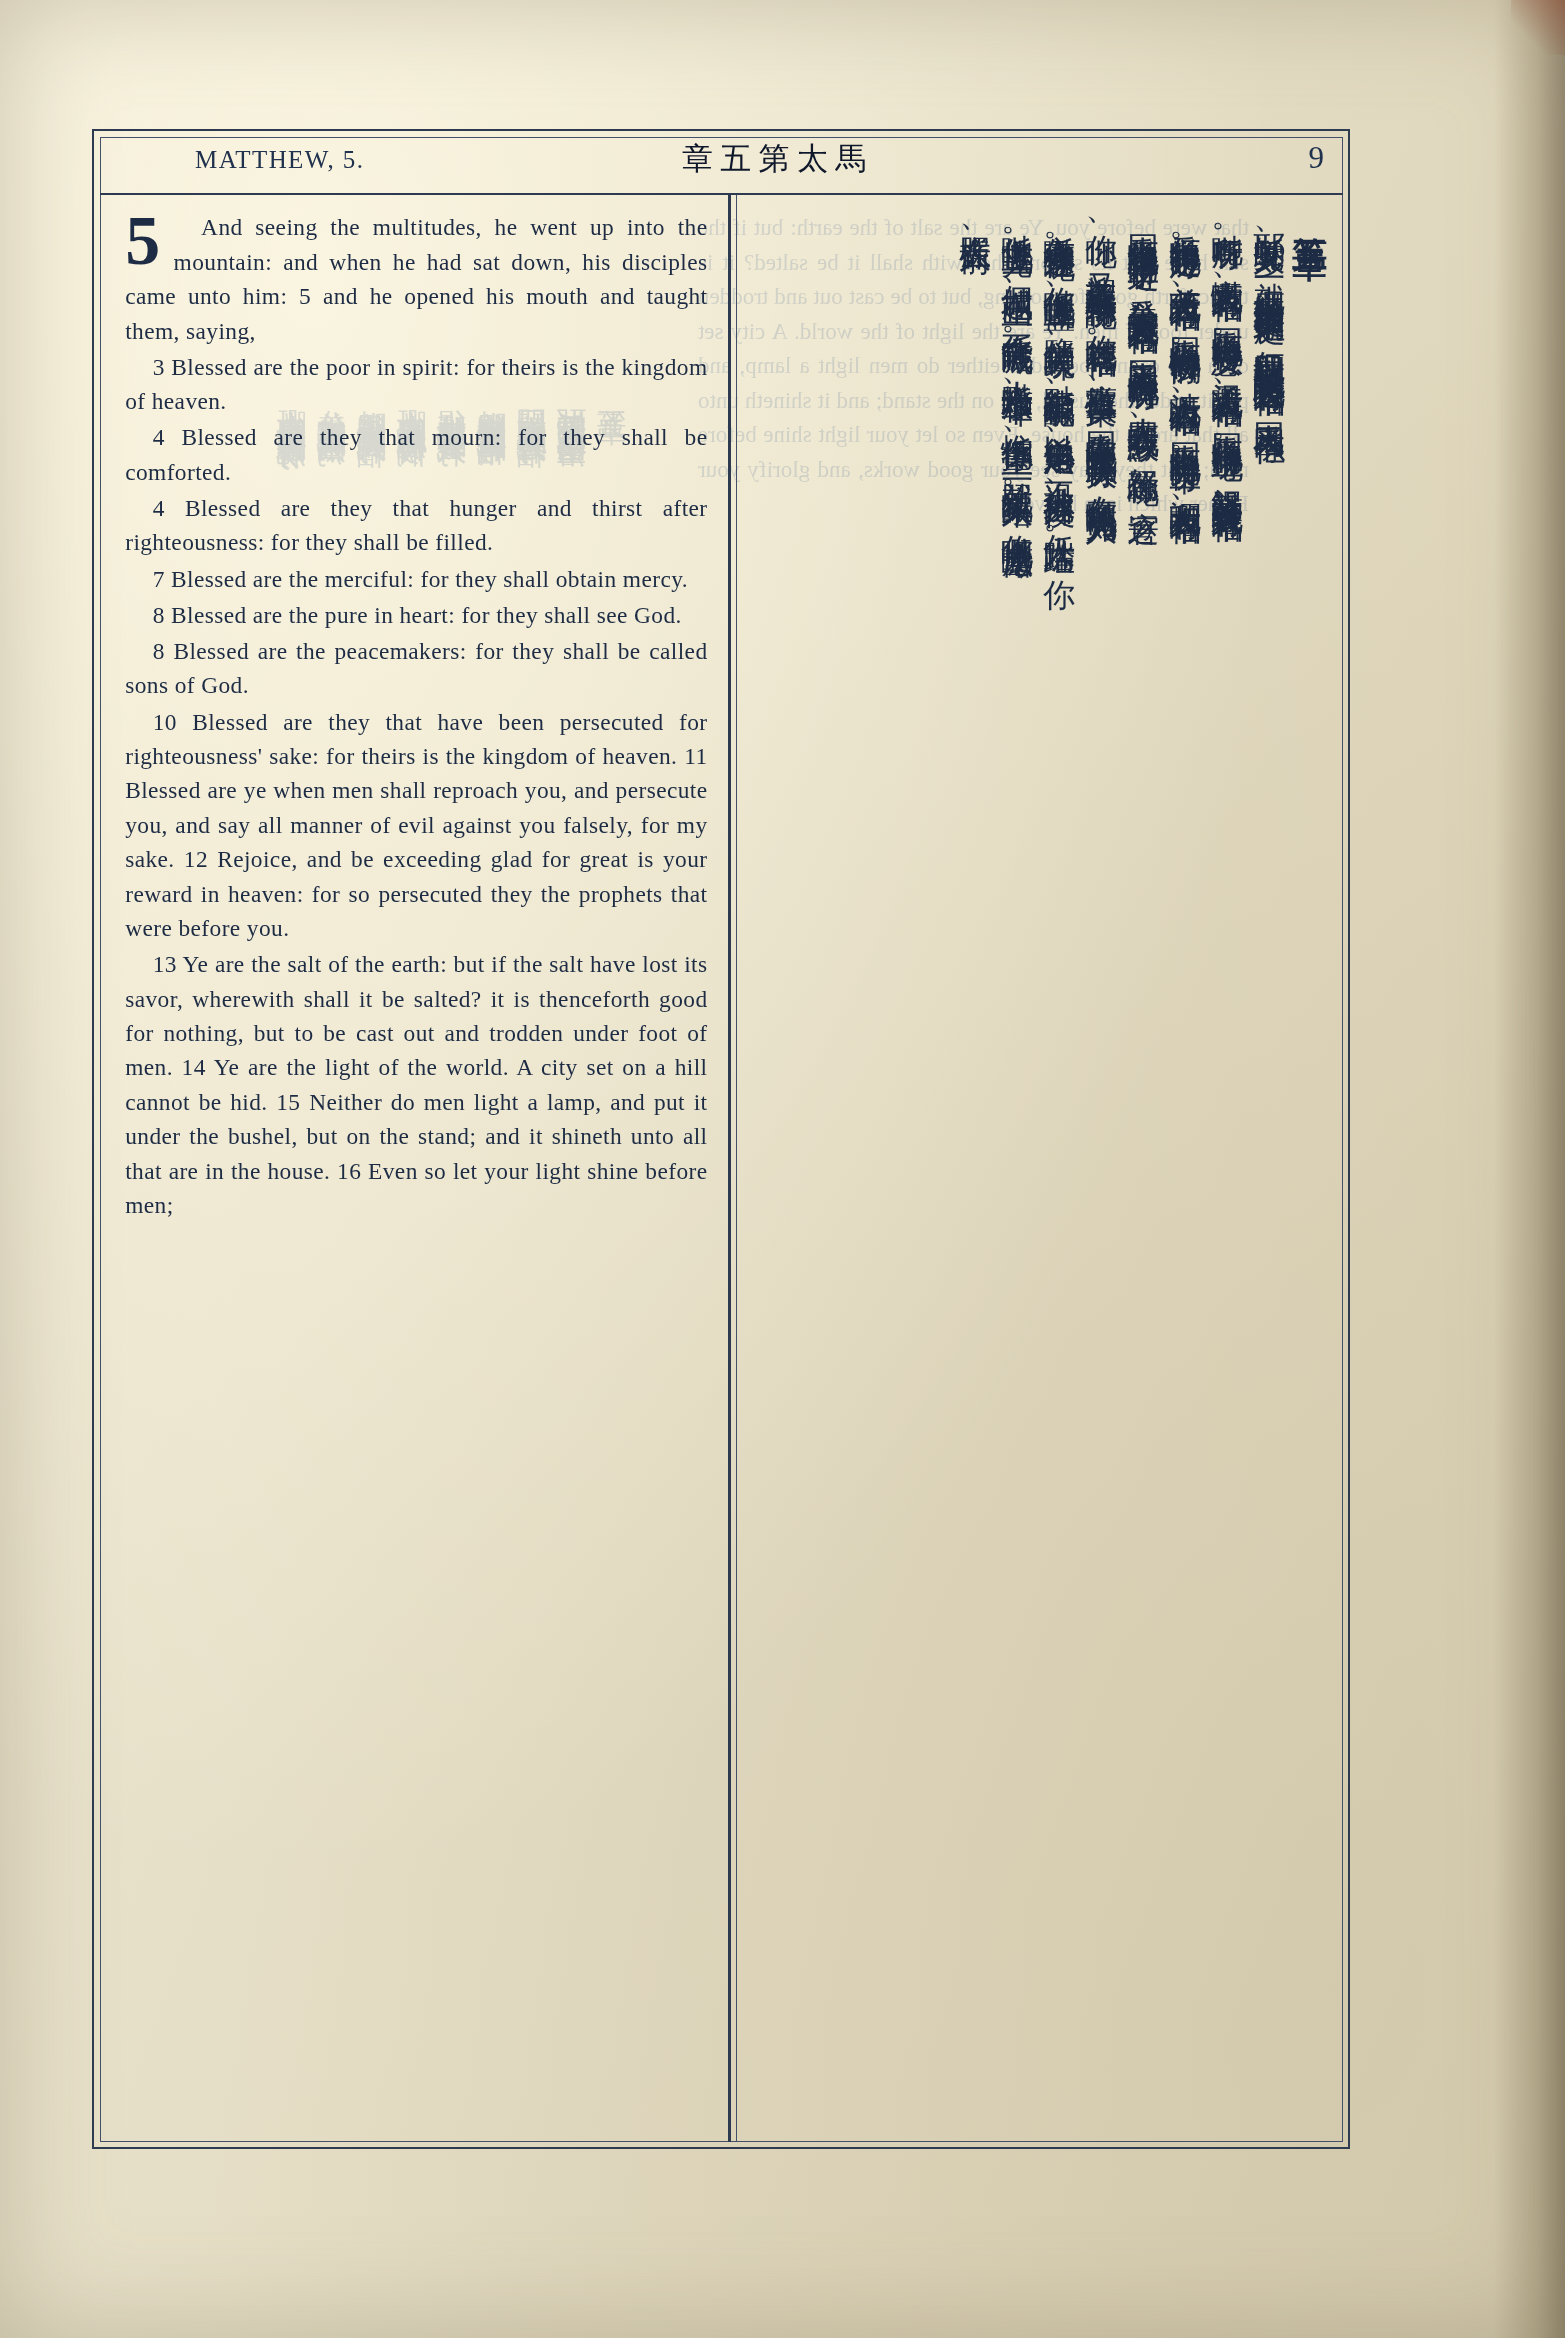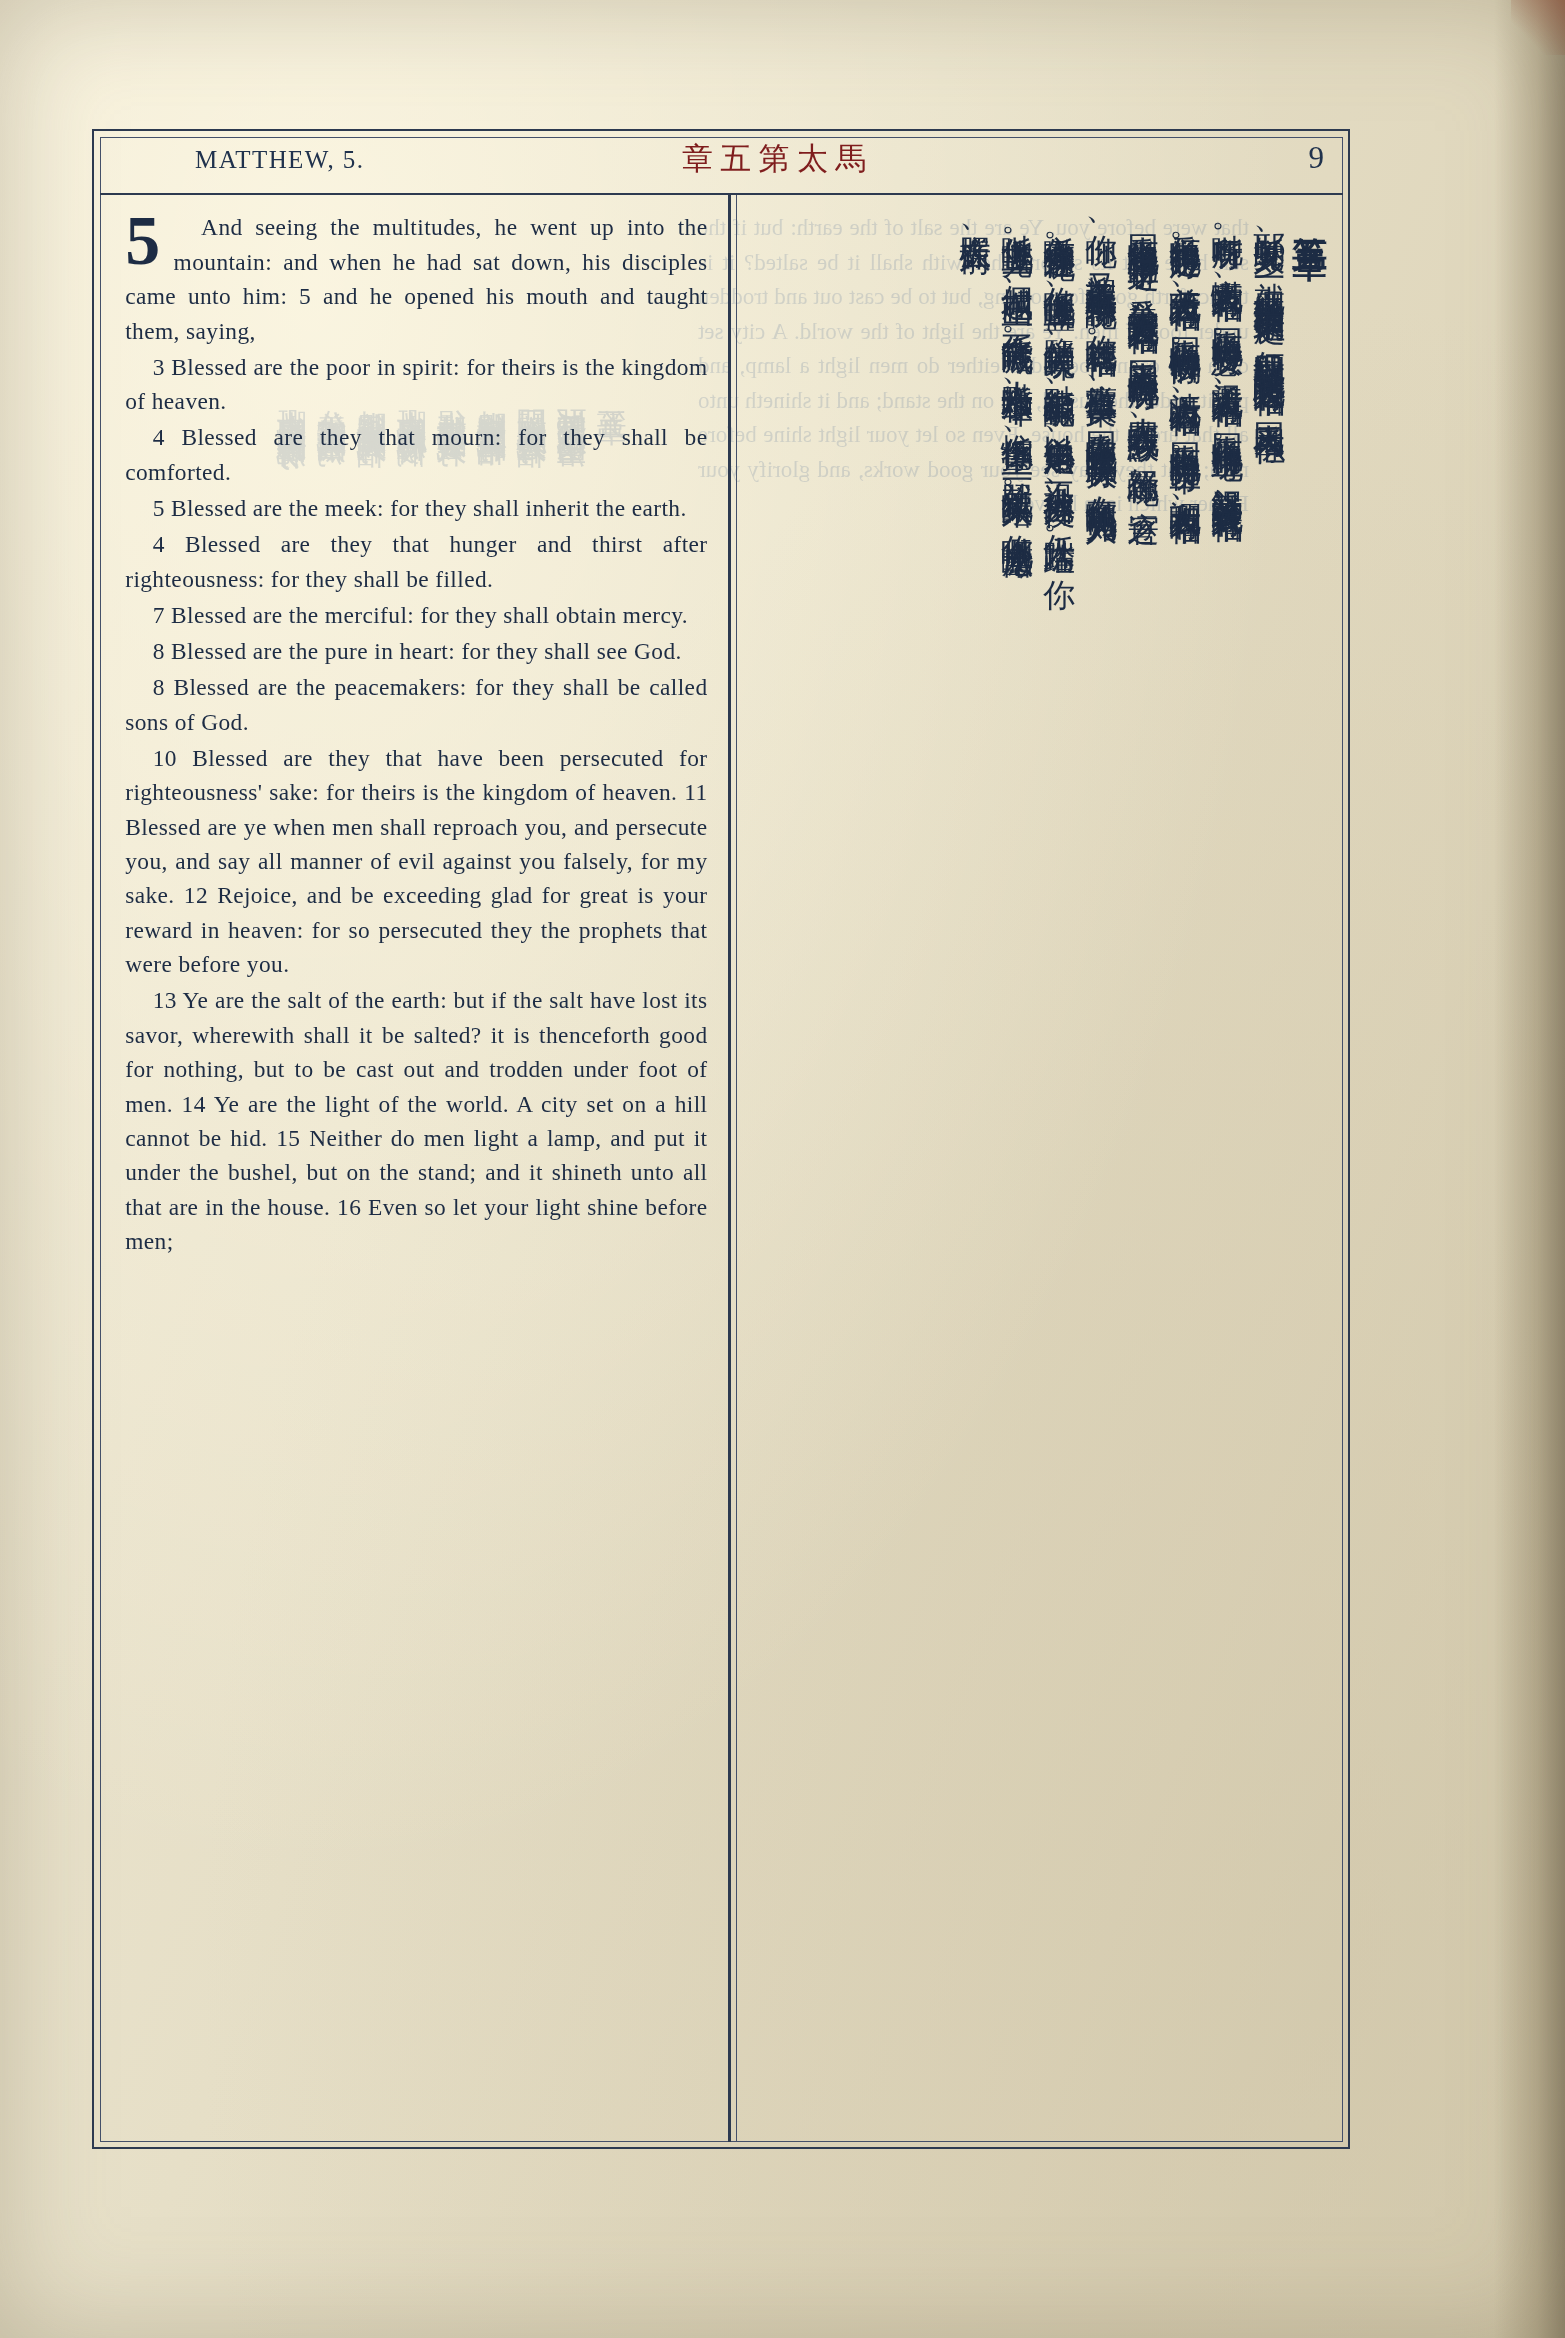--- a/index.html
+++ b/index.html
@@ -104,21 +104,21 @@
     letter-spacing: 1.4px;
     color: #20324d;
     font-family: "Liberation Serif", serif;
   }
   .runhead-cn {
     position: absolute;
     left: 588px;
     top: 7.3px;
     font-size: 31px;
     letter-spacing: 7.3px;
-    color: #7f1d1d;
+    color: #0f172a;
     font-family: "DejaVu Sans", sans-serif;
   }
   .runhead-page {
     position: absolute;
     right: 24px;
     top: 9.2px;
     font-size: 31px;
     color: #20324d;
   }
 
@@ -249,21 +249,20 @@
     <div class="header-rule"></div>
     <div class="col-divider"></div>
 
     <div class="eng-col">
       <div class="dropcap-row">
         <span class="dropcap">5</span>
         <p>And seeing the multitudes, he went up into the mountain: and when he had sat down, his disciples came unto him:  5 and he opened his mouth and taught them, saying,</p>
       </div>
       <p>3 Blessed are the poor in spirit: for theirs is the kingdom of heaven.</p>
       <p>4 Blessed are they that mourn: for they shall be comforted.</p>
-      <p>5 Blessed are the meek: for they shall inherit the earth.</p>
       <p>4 Blessed are they that hunger and thirst after righteousness: for they shall be filled.</p>
       <p>7 Blessed are the merciful: for they shall obtain mercy.</p>
       <p>8 Blessed are the pure in heart: for they shall see God.</p>
       <p>8 Blessed are the peacemakers: for they shall be called sons of God.</p>
       <p>10 Blessed are they that have been persecuted for righteousness' sake: for theirs is the kingdom of heaven.  11 Blessed are ye when men shall reproach you, and persecute you, and say all manner of evil against you falsely, for my sake.  12 Rejoice, and be exceeding glad for great is your reward in heaven: for so persecuted they the prophets that were before you.</p>
       <p>13 Ye are the salt of the earth: but if the salt have lost its savor, wherewith shall it be salted? it is thenceforth good for nothing, but to be cast out and trodden under foot of men.  14 Ye are the light of the world.  A city set on a hill cannot be hid.  15 Neither do men light a lamp, and put it under the bushel, but on the stand; and it shineth unto all that are in the house.  16 Even so let your light shine before men;</p>
     </div>
 
     <div class="cn-col">
       <div class="cn-line heading">第五章</div>

